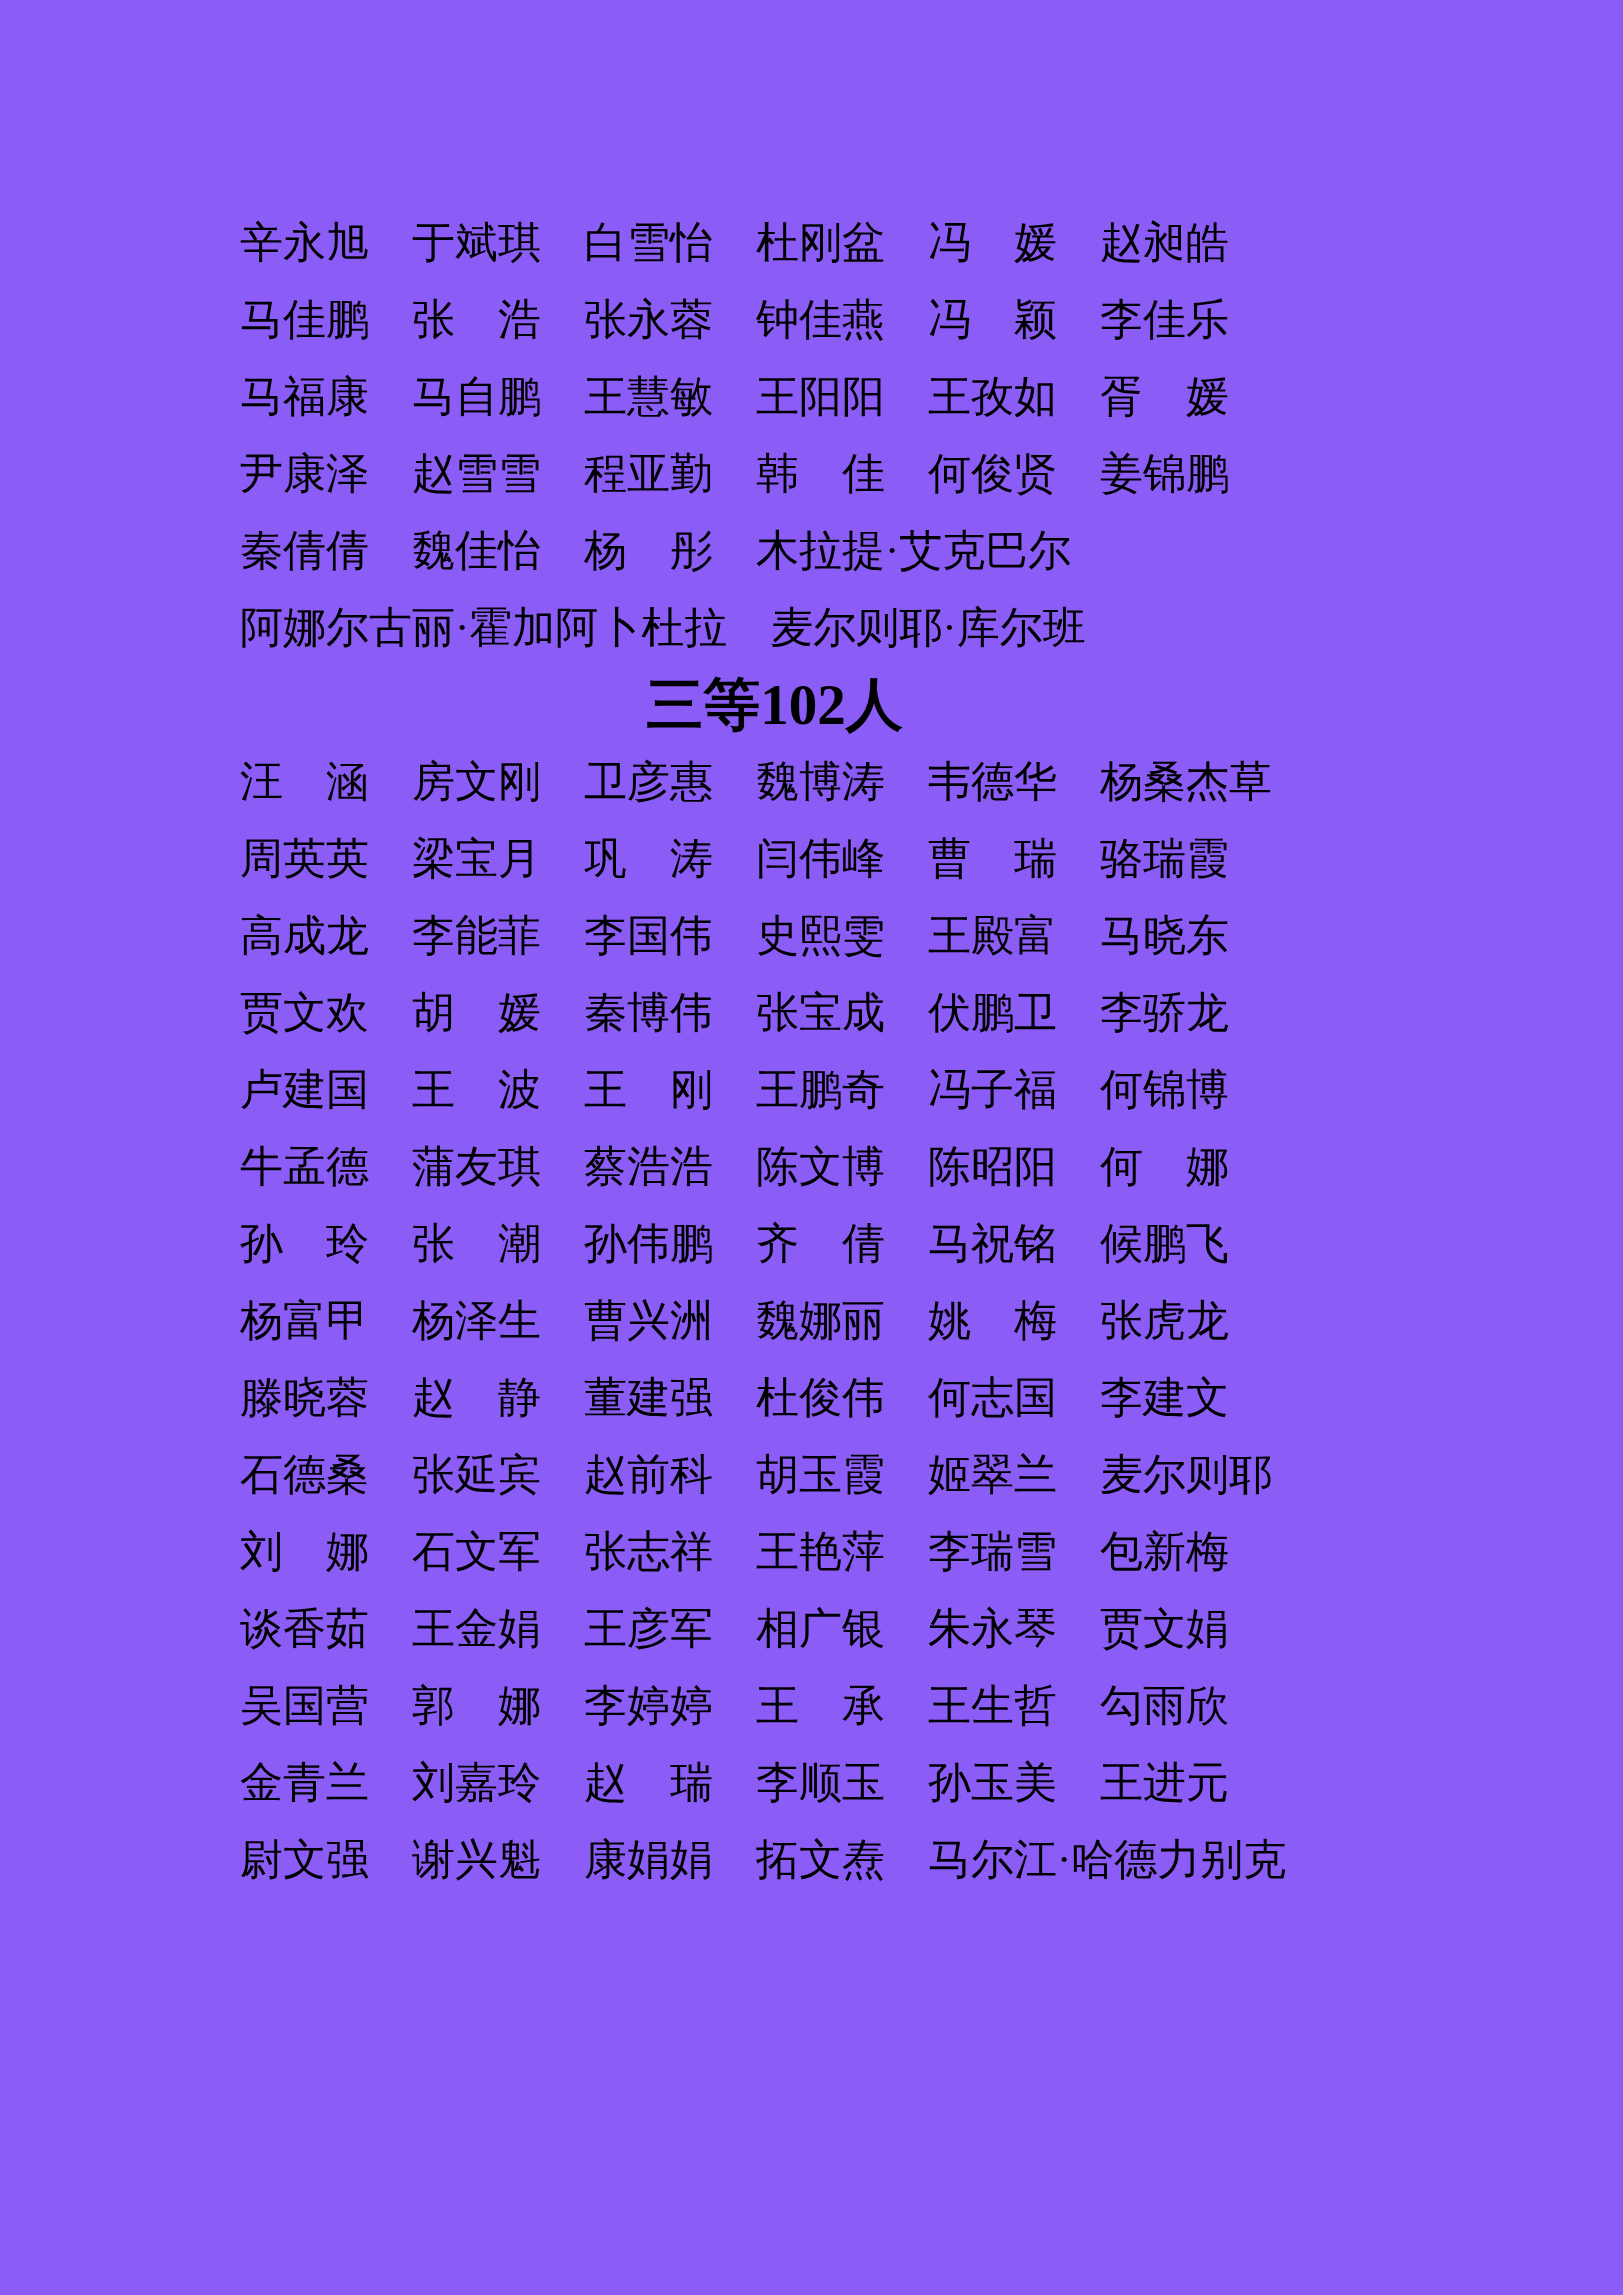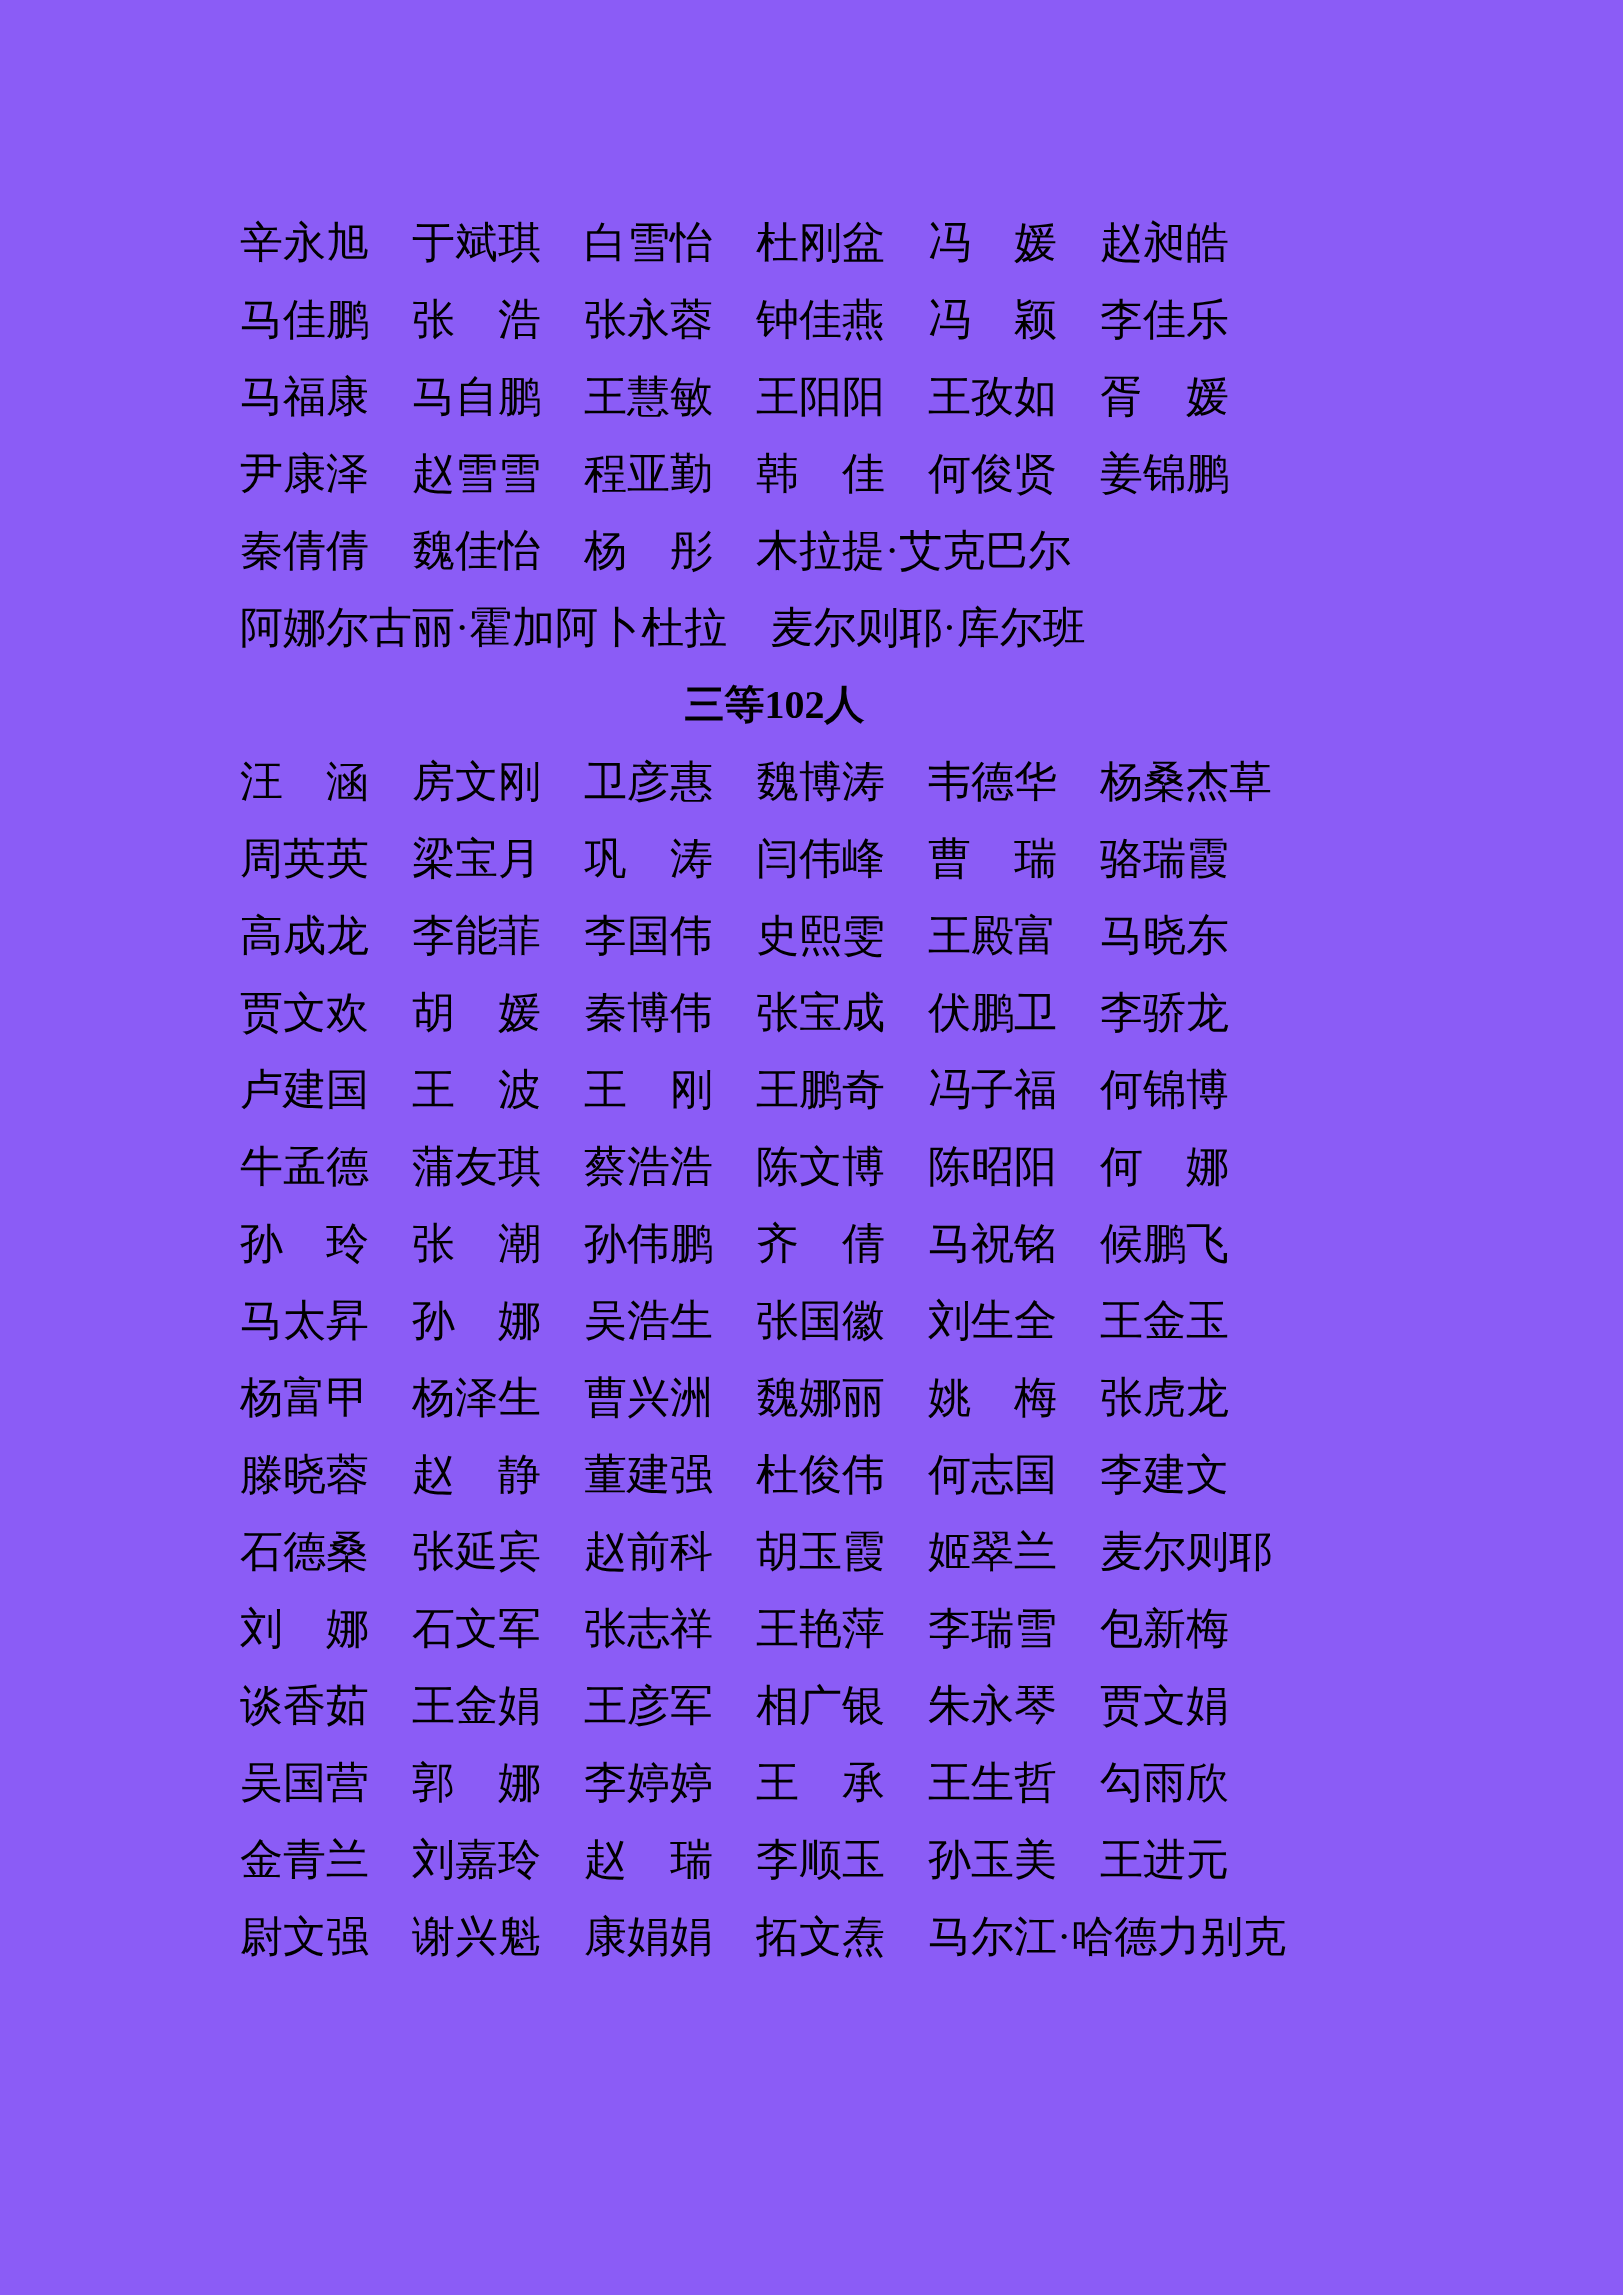--- a/index.html
+++ b/index.html
@@ -32,21 +32,21 @@
   }
   .cell.long{
     min-width:0;
     margin-right:43px;
   }
   .heading{
     height:77px;
     line-height:77px;
     text-align:center;
     font-weight:bold;
-    font-size:40px;
+    font-size:57px;
     white-space:nowrap;
   }
 </style>
 </head>
 <body>
 
 <div class="page">
   <div class="content">
 
     <div>
@@ -147,28 +147,20 @@
         </div>
         <div class="row">
           <span class="cell">孙　玲</span>
           <span class="cell">张　潮</span>
           <span class="cell">孙伟鹏</span>
           <span class="cell">齐　倩</span>
           <span class="cell">马祝铭</span>
           <span class="cell">候鹏飞</span>
         </div>
         <div class="row">
-          <span class="cell">马太昇</span>
-          <span class="cell">孙　娜</span>
-          <span class="cell">吴浩生</span>
-          <span class="cell">张国徽</span>
-          <span class="cell">刘生全</span>
-          <span class="cell">王金玉</span>
-        </div>
-        <div class="row">
           <span class="cell">杨富甲</span>
           <span class="cell">杨泽生</span>
           <span class="cell">曹兴洲</span>
           <span class="cell">魏娜丽</span>
           <span class="cell">姚　梅</span>
           <span class="cell">张虎龙</span>
         </div>
         <div class="row">
           <span class="cell">滕晓蓉</span>
           <span class="cell">赵　静</span>

